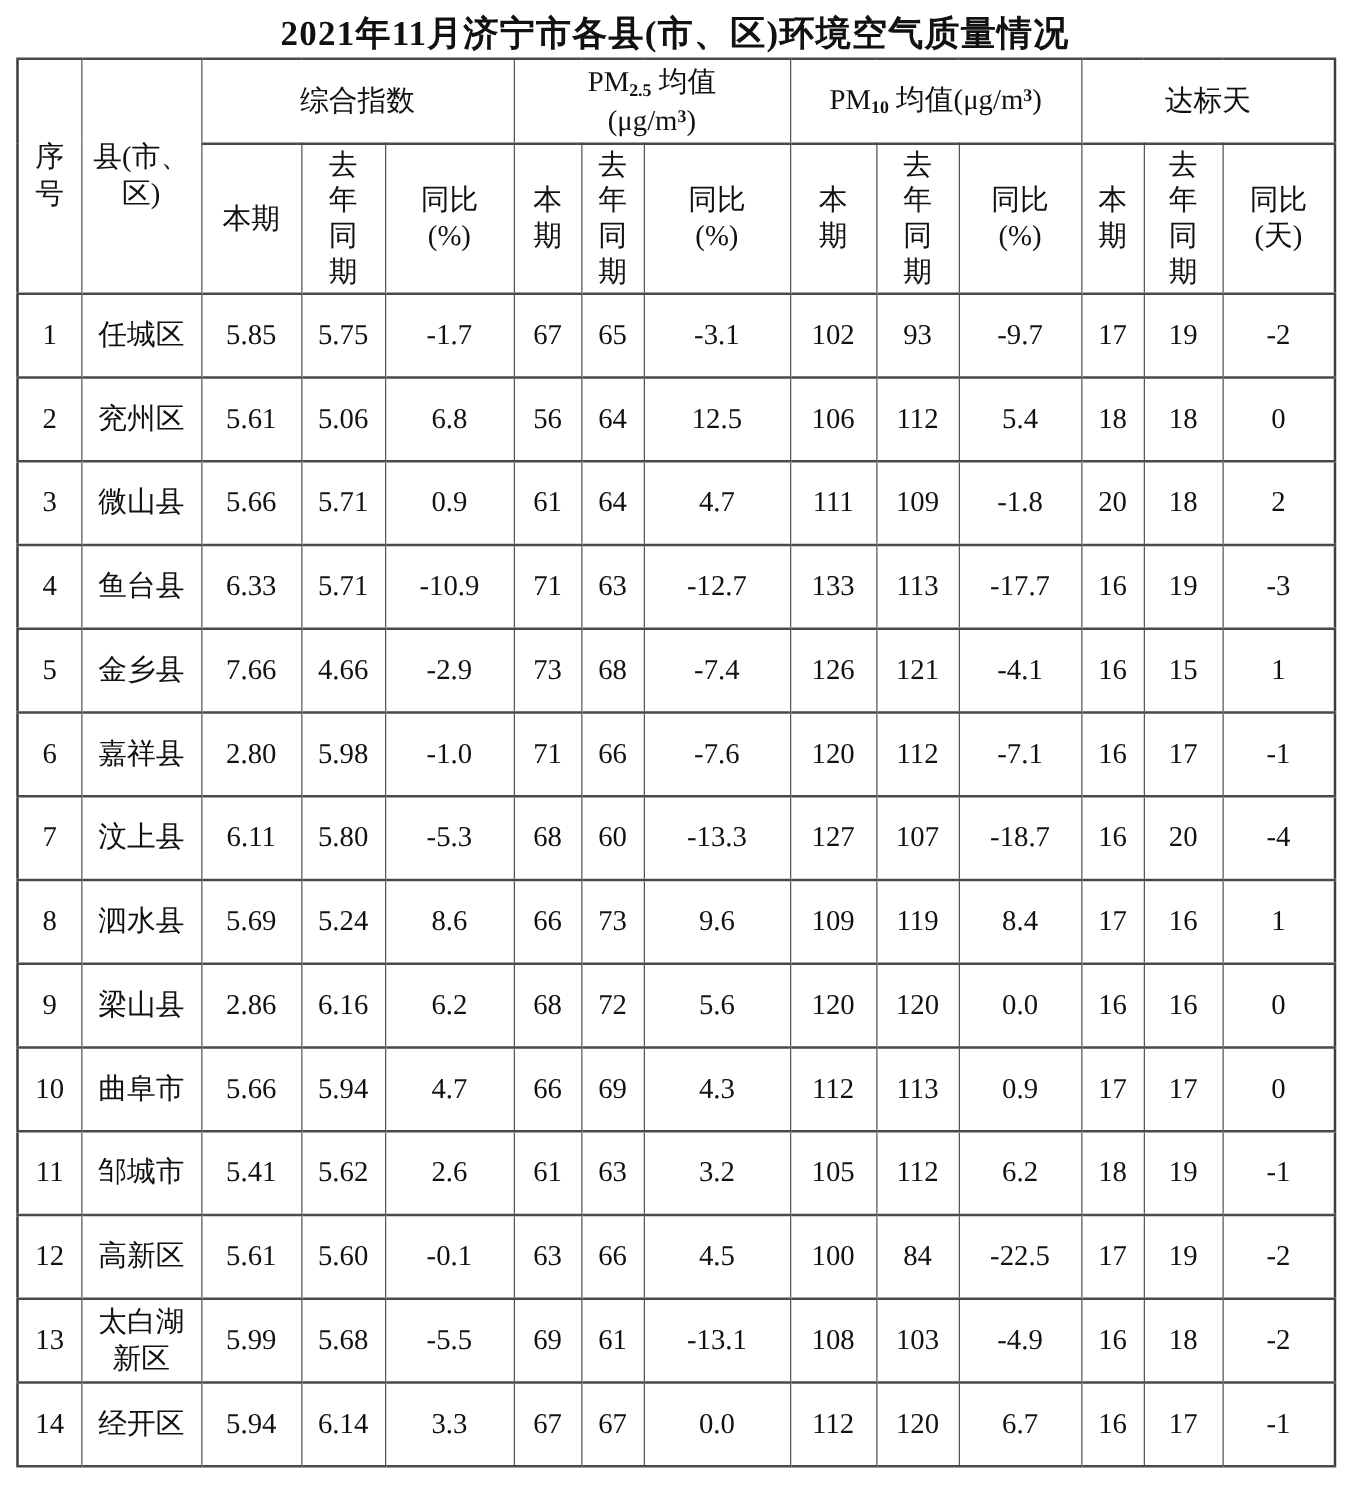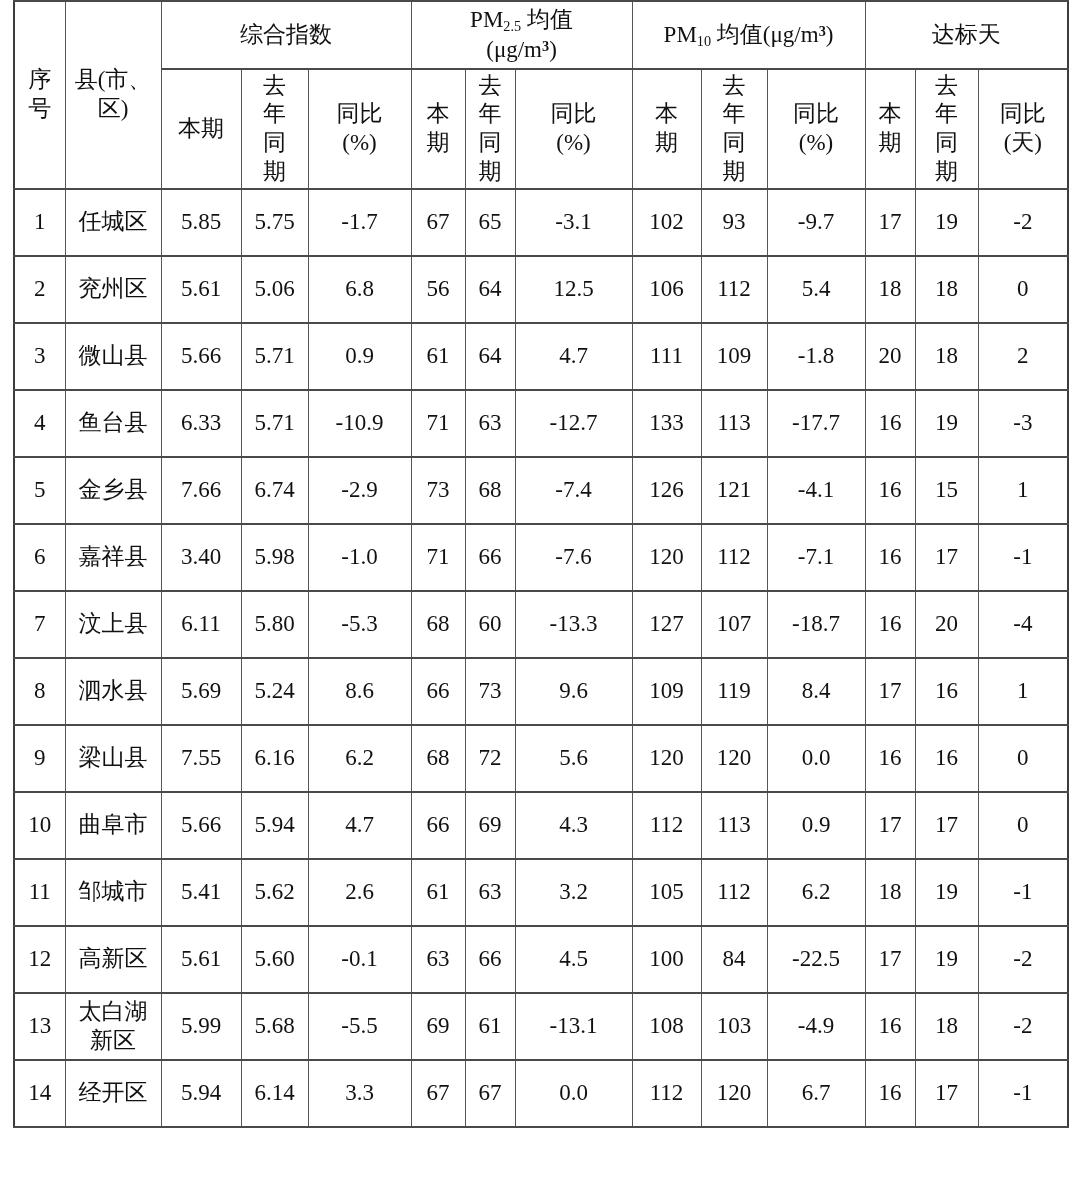--- a/index.html
+++ b/index.html
@@ -41,29 +41,30 @@
     overflow: hidden;
   }
   table.aq { border: 2px solid #3c3c3c; }
   thead tr.h1 th { height: 68px; }
   thead tr.h2 th { height: 120px; }
   thead th.span2 { height: 188px; }
   tbody tr { height: 67px; }
   .pre { white-space: pre-line; }
   .grp-bold { font-weight: bold; }
   .grp-bold .pm-line { line-height: 1.3; }
-  sub.pm-sub { font-size: 62%; vertical-align: -0.25em; font-weight: normal; }
+  sub.pm-sub { font-size: 62%; vertical-align: -0.25em; font-weight: bold; }
   sup.pm-sup { font-size: 62%; vertical-align: 0.45em; font-weight: bold; }
   td { font-family: "Liberation Serif", "DejaVu Serif", serif; }
 </style>
 </head>
 <body>
 
 <div class="page">
 
+  <h1 class="title">2021年11月济宁市各县(市、区)环境空气质量情况</h1>
 
   <table class="aq">
     <colgroup>
       <col style="width:51px">
         <col style="width:96px">
       <col style="width:80px">
         <col style="width:67px">
         <col style="width:103px">
       <col style="width:54px">
         <col style="width:50px">
@@ -187,36 +188,36 @@
           <td>113</td>
           <td>-17.7</td>
           <td>16</td>
           <td>19</td>
           <td>-3</td>
         </tr>
         <tr>
           <td>5</td>
           <td>金乡县</td>
           <td>7.66</td>
-          <td>6.74</td>
+          <td>4.66</td>
           <td>-2.9</td>
           <td>73</td>
           <td>68</td>
           <td>-7.4</td>
           <td>126</td>
           <td>121</td>
           <td>-4.1</td>
           <td>16</td>
           <td>15</td>
           <td>1</td>
         </tr>
         <tr>
           <td>6</td>
           <td>嘉祥县</td>
-          <td>3.40</td>
+          <td>2.80</td>
           <td>5.98</td>
           <td>-1.0</td>
           <td>71</td>
           <td>66</td>
           <td>-7.6</td>
           <td>120</td>
           <td>112</td>
           <td>-7.1</td>
           <td>16</td>
           <td>17</td>
@@ -250,21 +251,21 @@
           <td>109</td>
           <td>119</td>
           <td>8.4</td>
           <td>17</td>
           <td>16</td>
           <td>1</td>
         </tr>
         <tr>
           <td>9</td>
           <td>梁山县</td>
-          <td>7.55</td>
+          <td>2.86</td>
           <td>6.16</td>
           <td>6.2</td>
           <td>68</td>
           <td>72</td>
           <td>5.6</td>
           <td>120</td>
           <td>120</td>
           <td>0.0</td>
           <td>16</td>
           <td>16</td>

